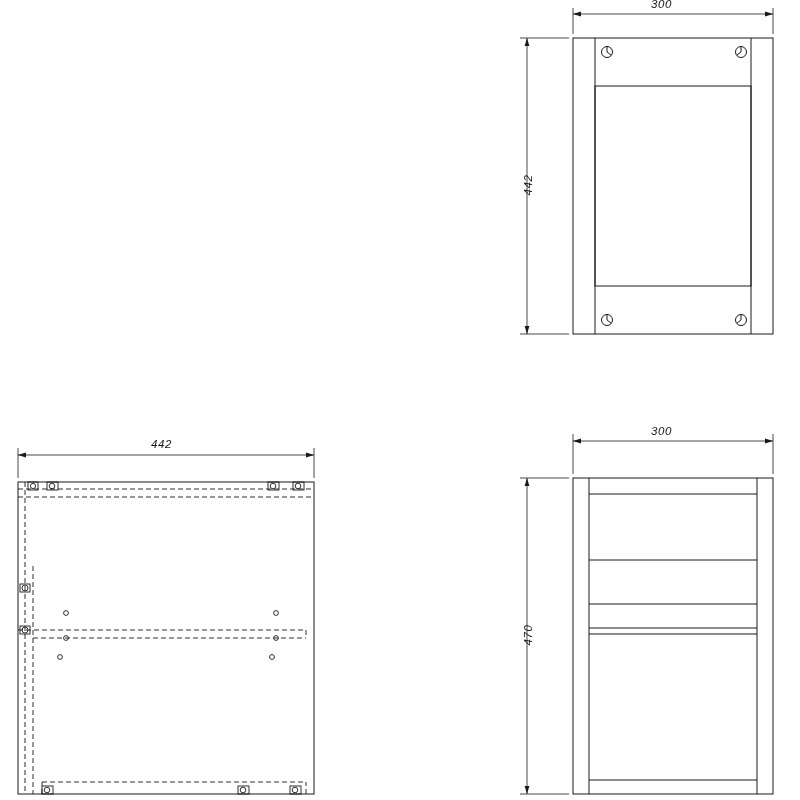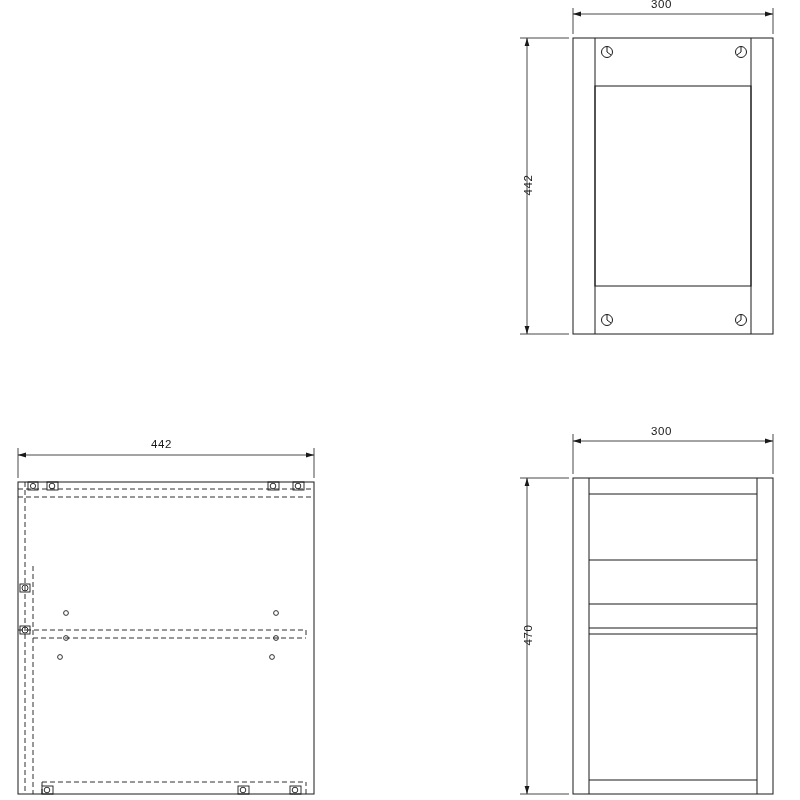--- a/index.html
+++ b/index.html
@@ -11,20 +11,21 @@
     width: 800px;
     height: 800px;
     font-family: "Liberation Sans", sans-serif;
     color: #1a1a1a;
     overflow: hidden;
   }
   #sheet {
     position: relative;
     width: 800px;
     height: 800px;
+    font-style: italic;
   }
   svg.drawing {
     position: absolute;
     left: 0;
     top: 0;
     width: 800px;
     height: 800px;
   }
   .dim-label {
     position: absolute;

